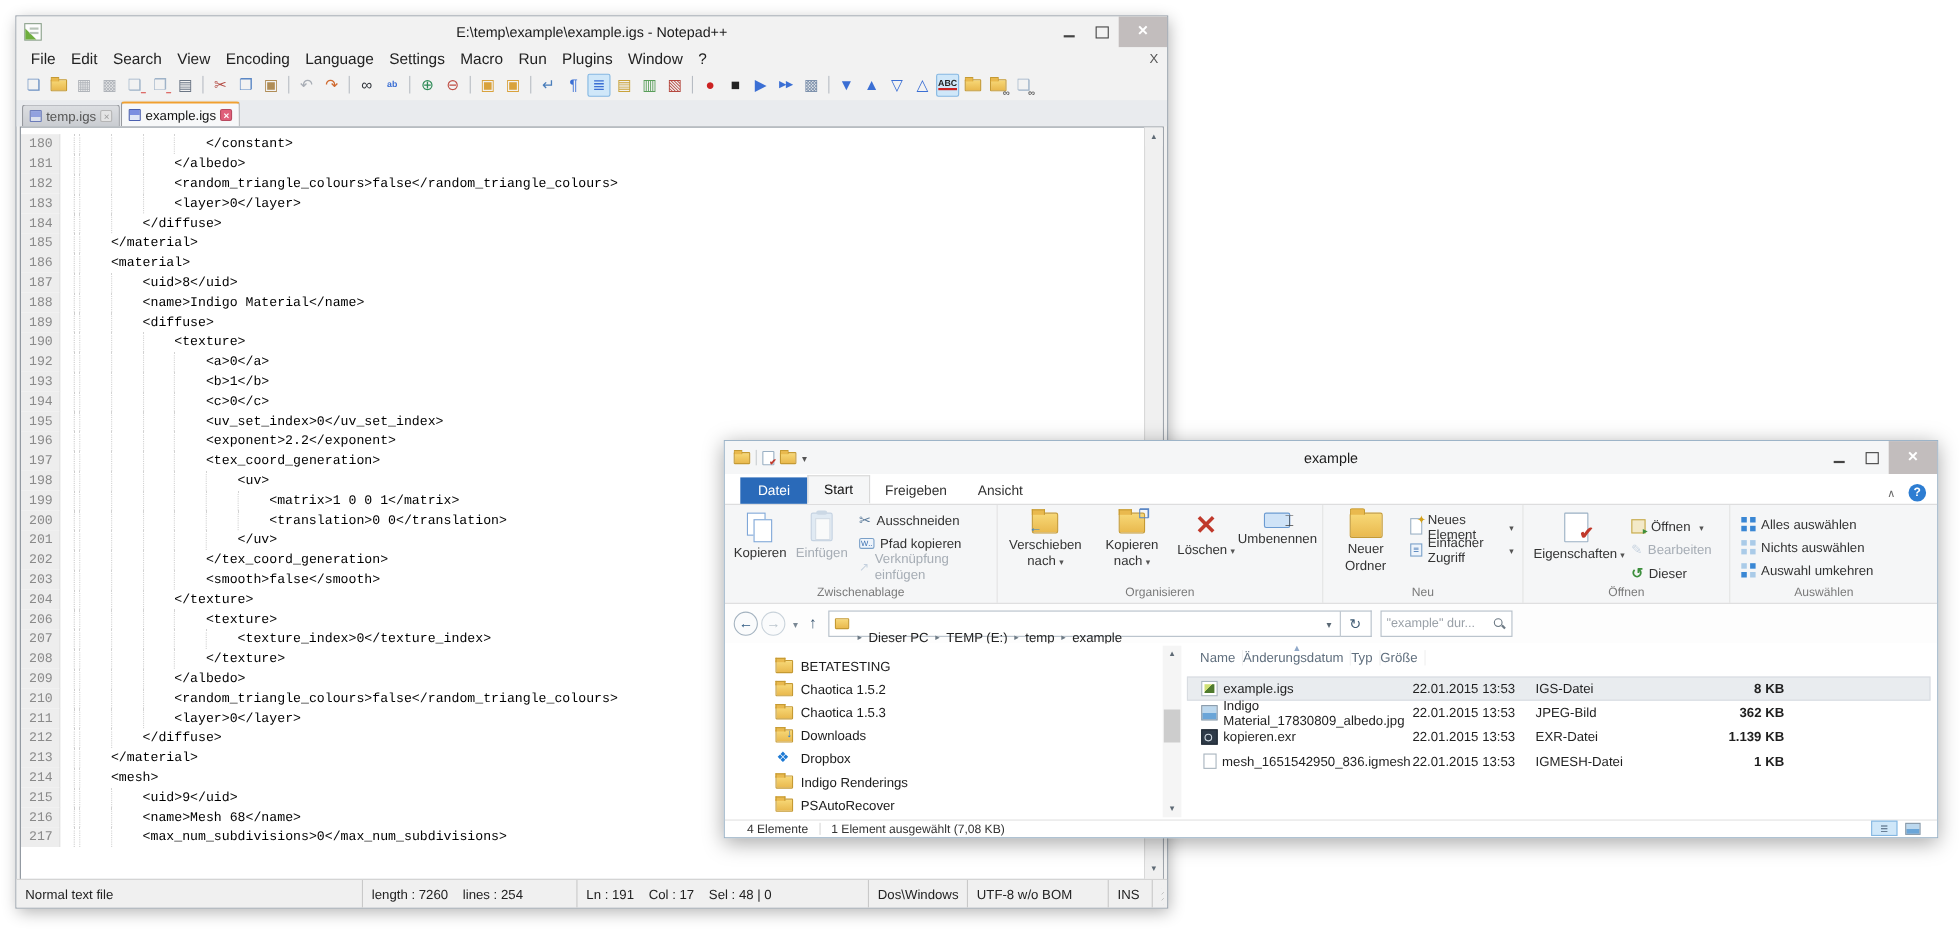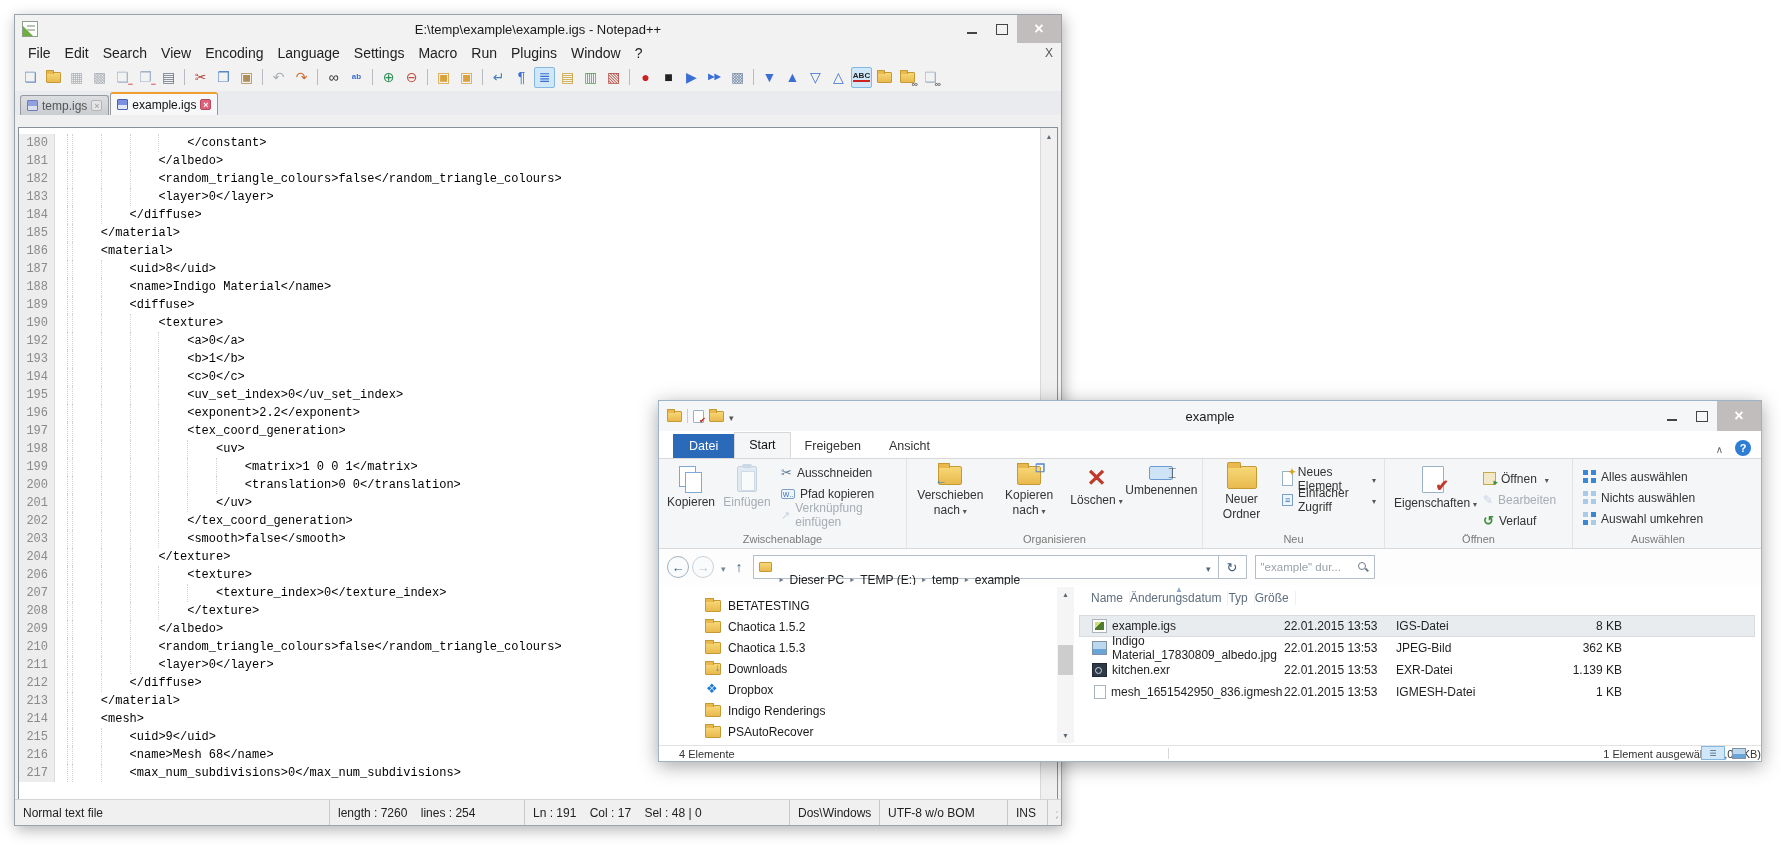--- a/index.html
+++ b/index.html
@@ -39,21 +39,21 @@
 
   .np-tabbar { position:absolute; left:0; top:76px; right:0; height:24px; background:#e9ebee; display:flex; align-items:flex-end; padding-left:5px; }
   .nptab { display:inline-flex; align-items:center; gap:4px; height:20px; padding:0 6px; margin-right:1px;
            background:linear-gradient(#dcdee1,#c9ccd1); border:1px solid #96999e; border-bottom:none; border-radius:3px 3px 0 0; font-size:12px; color:#555; }
   .nptab.active { height:23px; background:#f7f8f9; color:#111; border-top:2px solid #f0a030; }
   .tab-floppy { width:11px; height:11px; background:linear-gradient(#7b8fe0 55%, #dfe6f5 55%); border:1px solid #4a5fb0; border-radius:1px; }
   .nptab:not(.active) .tab-floppy { opacity:.75; }
   .tab-close { width:11px; height:11px; font-size:9px; line-height:10px; text-align:center; color:#999; border:1px solid #b5b5b5; border-radius:2px; background:#e4e4e4; }
   .nptab.active .tab-close { background:#e0607a; border-color:#b84a60; color:#fff; font-weight:bold; }
 
-  .ed-frame { position:absolute; left:3px; top:112px; width:1040px; height:685px; border:1px solid #888f98; background:#fff; display:flex; }
+  .ed-frame { position:absolute; left:3px; top:100px; width:1040px; height:685px; border:1px solid #888f98; background:#fff; display:flex; }
   .ed-code { flex:1; overflow:hidden; padding-top:6px; }
   .cl { display:flex; height:18px; font-family:"Liberation Mono","DejaVu Sans Mono",monospace; font-size:12px; line-height:18px; color:#000; }
   .ln { width:36px; background:#ededed; color:#8a8a8a; text-align:right; padding-right:6px; border-right:1px solid #dcdcdc; }
   .fm { width:13px; border-right:1px dotted #cccccc; background:#fff; }
   .cb { flex:1; padding-left:4px; white-space:pre; }
   .cl.cur .cb { background:#e8e8ff; }
   .iu { display:inline-block; width:28.8px; height:18px; vertical-align:top; border-left:1px dotted #d2d2d2; }
   .ct { white-space:pre; }
   .ct.sel { background:#bfbfbf; }
   .ed-vscroll { width:17px; background:#f0f0f0; border-left:1px solid #d9d9d9; position:relative; }
@@ -163,35 +163,35 @@
   .nav-scroll { position:absolute; left:398px; top:2px; width:17px; bottom:2px; background:#f5f5f5; }
   .ns-up, .ns-down { position:absolute; left:0; width:17px; height:15px; text-align:center; font-size:7px; color:#5e6a75; line-height:15px; }
   .ns-up { top:0; } .ns-down { bottom:0; }
   .ns-thumb { position:absolute; left:1px; width:15px; top:58px; height:30px; background:#cdcdcd; }
 
   .files-pane { position:absolute; left:420px; top:0; right:6px; bottom:0; }
   .fheader { display:flex; padding-left:12px; margin-top:6px; position:relative; }
   .fcol { font-size:12px; color:#5f6e7d; padding-right:6px; }
   .fcell { font-size:12px; color:#1f1f1f; display:flex; align-items:center; gap:5px; padding-right:6px; }
   .c1 { width:192px; } .c2 { width:112px; } .c3 { width:102px; } .c4 { width:140px; }
-  .fcol.c4, .fcell.c4 { justify-content:flex-end; text-align:left; padding-right:16px; display:flex; }
+  .fcol.c4, .fcell.c4 { justify-content:flex-end; text-align:left; padding-right:16px; display:flex;font-weight:bold; }
   .sort-caret { position:absolute; left:96px; top:-6px; font-size:8px; color:#8fa8c8; }
   .fcol { border-right:1px solid #f0f0f0; }
   .frows { margin-top:10px; }
   .frow { display:flex; align-items:center; height:22px; padding-left:12px; border:1px solid transparent; }
   .frow.sel { background:#e9ecef; border-color:#d8dce1; }
   .ficon { width:15px; height:14px; flex:0 0 auto; position:relative; }
   .fic-igs { background:#fff; border:1px solid #a8b4be; }
   .fic-igs::before { content:""; position:absolute; left:2px; top:2px; right:2px; bottom:2px; background:linear-gradient(135deg,#cfe077 40%,#4f7b2e 40%); }
   .fic-jpeg { background:linear-gradient(#bcd8ee 55%,#6aa5d8 55%); border:1px solid #7f93a5; }
   .fic-exr { background:#2e3a48; border:1px solid #1f2834; }
   .fic-exr::before { content:""; position:absolute; left:2px; bottom:2px; width:5px; height:5px; border-radius:50%; border:1px solid #cfd8e0; }
   .fic-mesh { background:#fff; border:1px solid #a8b4be; width:12px; margin-left:2px; }
 
-  .ex-status { position:absolute; left:0; bottom:0; right:0; height:16px; border-top:1px solid #e2e2e2; background:#fff; display:flex; align-items:center; font-size:11px; color:#333;justify-content:space-between; }
+  .ex-status { position:absolute; left:0; bottom:0; right:0; height:16px; border-top:1px solid #e2e2e2; background:#fff; display:flex; align-items:center; font-size:11px; color:#333; }
   .exs-count { margin-left:20px; }
   .exs-sep { width:1px; height:11px; background:#d8d8d8; margin:0 10px; }
   .view-toggles { position:absolute; right:10px; bottom:1px; display:flex; gap:2px; }
   .vt { width:24px; height:14px; display:flex; align-items:center; justify-content:center; border:1px solid transparent; }
   .vt.sel { background:#cfe7f9; border-color:#84b7e2; }
   .vt-details::before { content:"☰"; font-size:8px; color:#4a6078; }
   .vt-thumbs::before { content:""; width:12px; height:9px; background:linear-gradient(#bcd8ee 55%,#6aa5d8 55%); border:1px solid #7f93a5; }
 </style>
 </head>
 <body>
@@ -687,21 +687,21 @@
             <span class="ri ri-open"></span>
             <span>Öffnen</span>
               <span class="dd"></span>
           </div>
           <div class="rb-small dis">
             <span class="ri ri-edit"></span>
             <span>Bearbeiten</span>
           </div>
           <div class="rb-small">
             <span class="ri ri-history"></span>
-            <span>Verlauf</span>
+            <span>Dieser</span>
           </div>
         </div>
       </div>
       <div class="rg-label">Öffnen</div>
     </div>
 
     <div class="rgroup" style="width:170px; border-right:none;">
       <div class="rg-items">
         <div class="rb-small-col" style="margin-top:4px;">
           <div class="rb-small">
@@ -824,21 +824,21 @@
               <span class="ficon fic-jpeg"></span>
               <span>Indigo Material_17830809_albedo.jpg</span>
             </span>
             <span class="fcell c2">22.01.2015 13:53</span>
             <span class="fcell c3">JPEG-Bild</span>
             <span class="fcell c4">362 KB</span>
           </div>
           <div class="frow">
             <span class="fcell c1">
               <span class="ficon fic-exr"></span>
-              <span>kitchen.exr</span>
+              <span>kopieren.exr</span>
             </span>
             <span class="fcell c2">22.01.2015 13:53</span>
             <span class="fcell c3">EXR-Datei</span>
             <span class="fcell c4">1.139 KB</span>
           </div>
           <div class="frow">
             <span class="fcell c1">
               <span class="ficon fic-mesh"></span>
               <span>mesh_1651542950_836.igmesh</span>
             </span>

